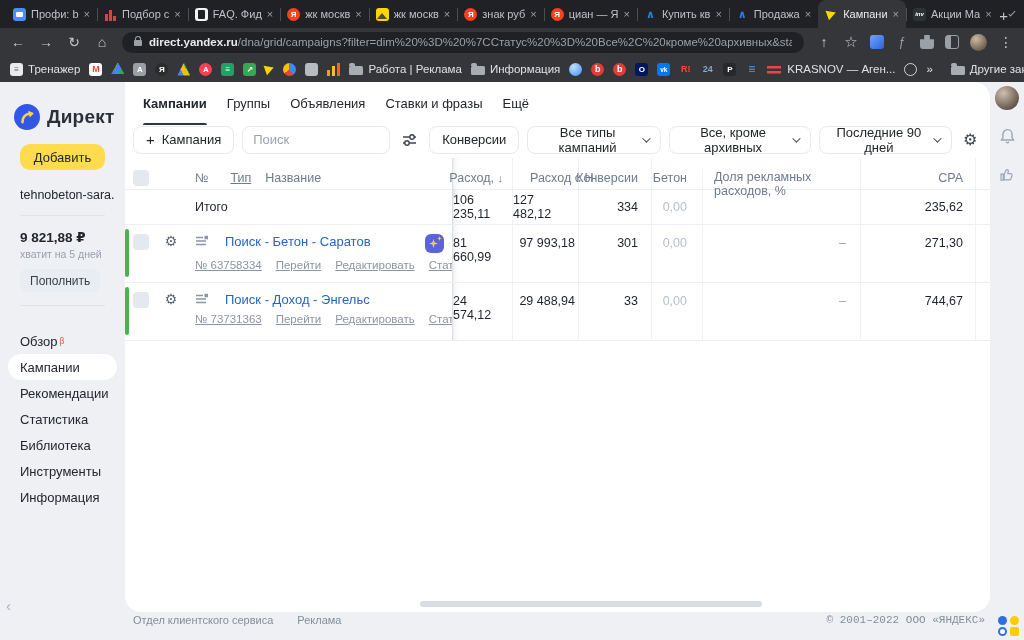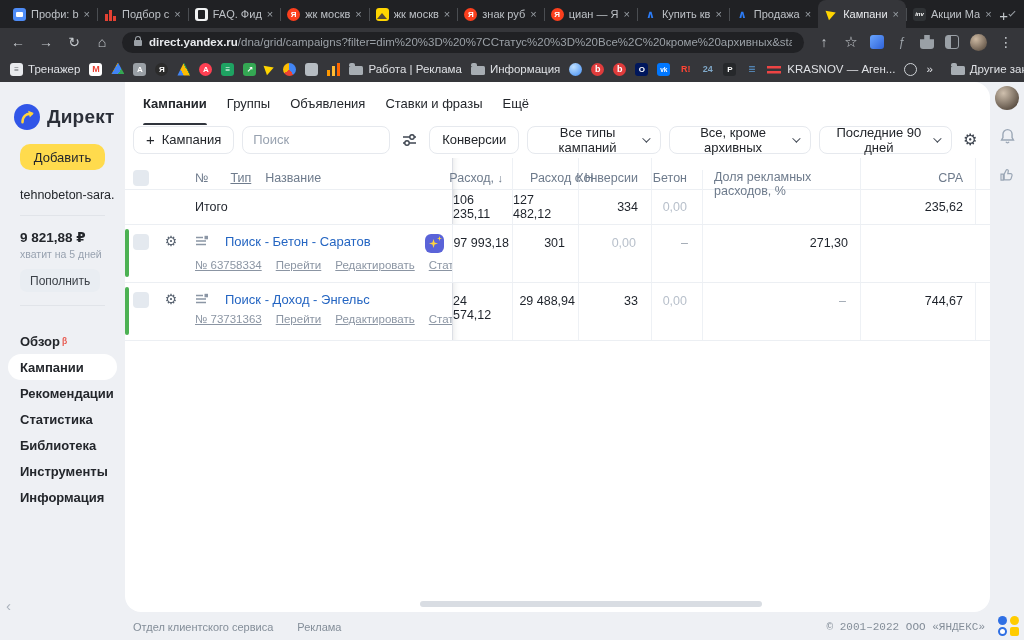--- a/index.html
+++ b/index.html
@@ -86,21 +86,21 @@
   .sidebar { position:absolute; left:0; top:12px; width:125px; height:100%; padding-top:7px; }
   .logo-row { display:flex; align-items:center; gap:7px; padding-left:14px; height:32px; }
   .d-badge { width:26px; height:26px; border-radius:50%; background:#3156e8; display:flex; align-items:center; justify-content:center; flex:none; }
   .logo-text { font-size:19px; font-weight:bold; color:#2b2f38; letter-spacing:.2px; }
   .add-btn { display:block; margin:11px 0 0 20px; width:85px; height:26px; background:#ffdb4d; border:none; border-radius:10px; font-size:13px; color:#23262b; font-family:inherit; }
   .acct { margin:18px 0 0 20px; font-size:12.5px; color:#23262b; width:95px; overflow:hidden; white-space:nowrap; }
   .sdiv { margin:13px 0 0 20px; width:85px; height:1px; background:#e1e4e9; }
   .balance { margin:13px 0 0 20px; font-size:13.5px; font-weight:bold; color:#23262b; }
   .bal-note { margin:3px 0 0 20px; font-size:10.5px; color:#98a2b0; }
   .topup-btn { display:block; margin:9px 0 0 20px; height:23px; padding:0 10px; background:#e9edf2; border:none; border-radius:7px; font-size:12px; color:#3a3f46; font-family:inherit; }
-  .smenu { margin-top:22px;font-weight:bold; }
+  .smenu { margin-top:22px; }
   .sitem { position:relative; height:26px; display:flex; align-items:center; padding-left:20px; font-size:13px; color:#23262b; }
   .sitem.active { background:#fff; border-radius:14px; margin:0 8px; padding-left:12px; height:26px; }
   .beta { color:#e8594f; font-size:8.5px; vertical-align:super; margin-left:2px; }
   .collapse { position:absolute; left:6px; bottom:26px; color:#aab2bc; font-size:15px; }
   .collapse::after { content:"‹"; }
 
   
   .nav-tabs { height:43px; display:flex; align-items:center; gap:20px; padding-left:18px; }
   .ntab { position:relative; height:100%; display:flex; align-items:center; font-size:13px; color:#23262b; }
   .ntab.active { font-weight:bold; }
@@ -158,21 +158,21 @@
   .dash-val { color:#9aa3ae; }
 
   .hscroll { position:absolute; left:295px; bottom:5px; width:342px; height:6px; border-radius:3px; background:#d9dde3; }
 
   
   .right-rail { position:absolute; right:0; top:0; width:34px; display:flex; flex-direction:column; align-items:center; }
   .rr-avatar { margin-top:4px; width:24px; height:24px; border-radius:50%; background:radial-gradient(circle at 35% 30%,#cfc0ae,#5f5347 75%); }
   .rr-ic { margin-top:18px; }
 
   
-  .footer { position:absolute; left:125px; right:0; bottom:0; height:26px; display:flex; align-items:center; font-size:11px; color:#848e99; padding:0 39px 0 8px; gap:24px; }
+  .footer { position:absolute; left:125px; right:0; bottom:0; height:26px; display:flex; font-size:11px; color:#848e99; padding:0 39px 0 8px; gap:24px; }
   .copyright { margin-left:auto;font-family:Liberation Mono, monospace; }
 
   .chat-widget { position:absolute; right:4px; bottom:4px; width:22px; display:grid; grid-template-columns:10px 10px; gap:2px; }
   .cw { width:9px; height:9px; border-radius:50%; }
   .cw1 { background:#2f6fe4; } .cw2 { background:#ffcc00; }
   .cw3 { background:#fff; border:2.5px solid #2f6fe4; } .cw4 { background:#ffcc00; border-radius:2px; }
 </style>
 </head>
 <body>
 
@@ -460,20 +460,21 @@
                 <span class="spark2"></span>
               </span>
           </div>
           <div class="sub-line">
             <span>№ 63758334</span>
             <a class="slink">Перейти</a>
             <a class="slink">Редактировать</a>
             <a class="slink">Статистика</a>
           </div>
         </div>
+        <div class="cell frozen col-cost">81 660,99</div>
         <div class="cell bl col-vat">97 993,18</div>
         <div class="cell bl col-conv">301</div>
         <div class="cell bl col-rev grey-val">0,00</div>
         <div class="cell bl col-crr dash-val">–</div>
         <div class="cell bl col-cpa">271,30</div>
         <div class="cell bl"></div>
       </div>
 
       <div class="trow rdata">
         <div class="cell c-check">

